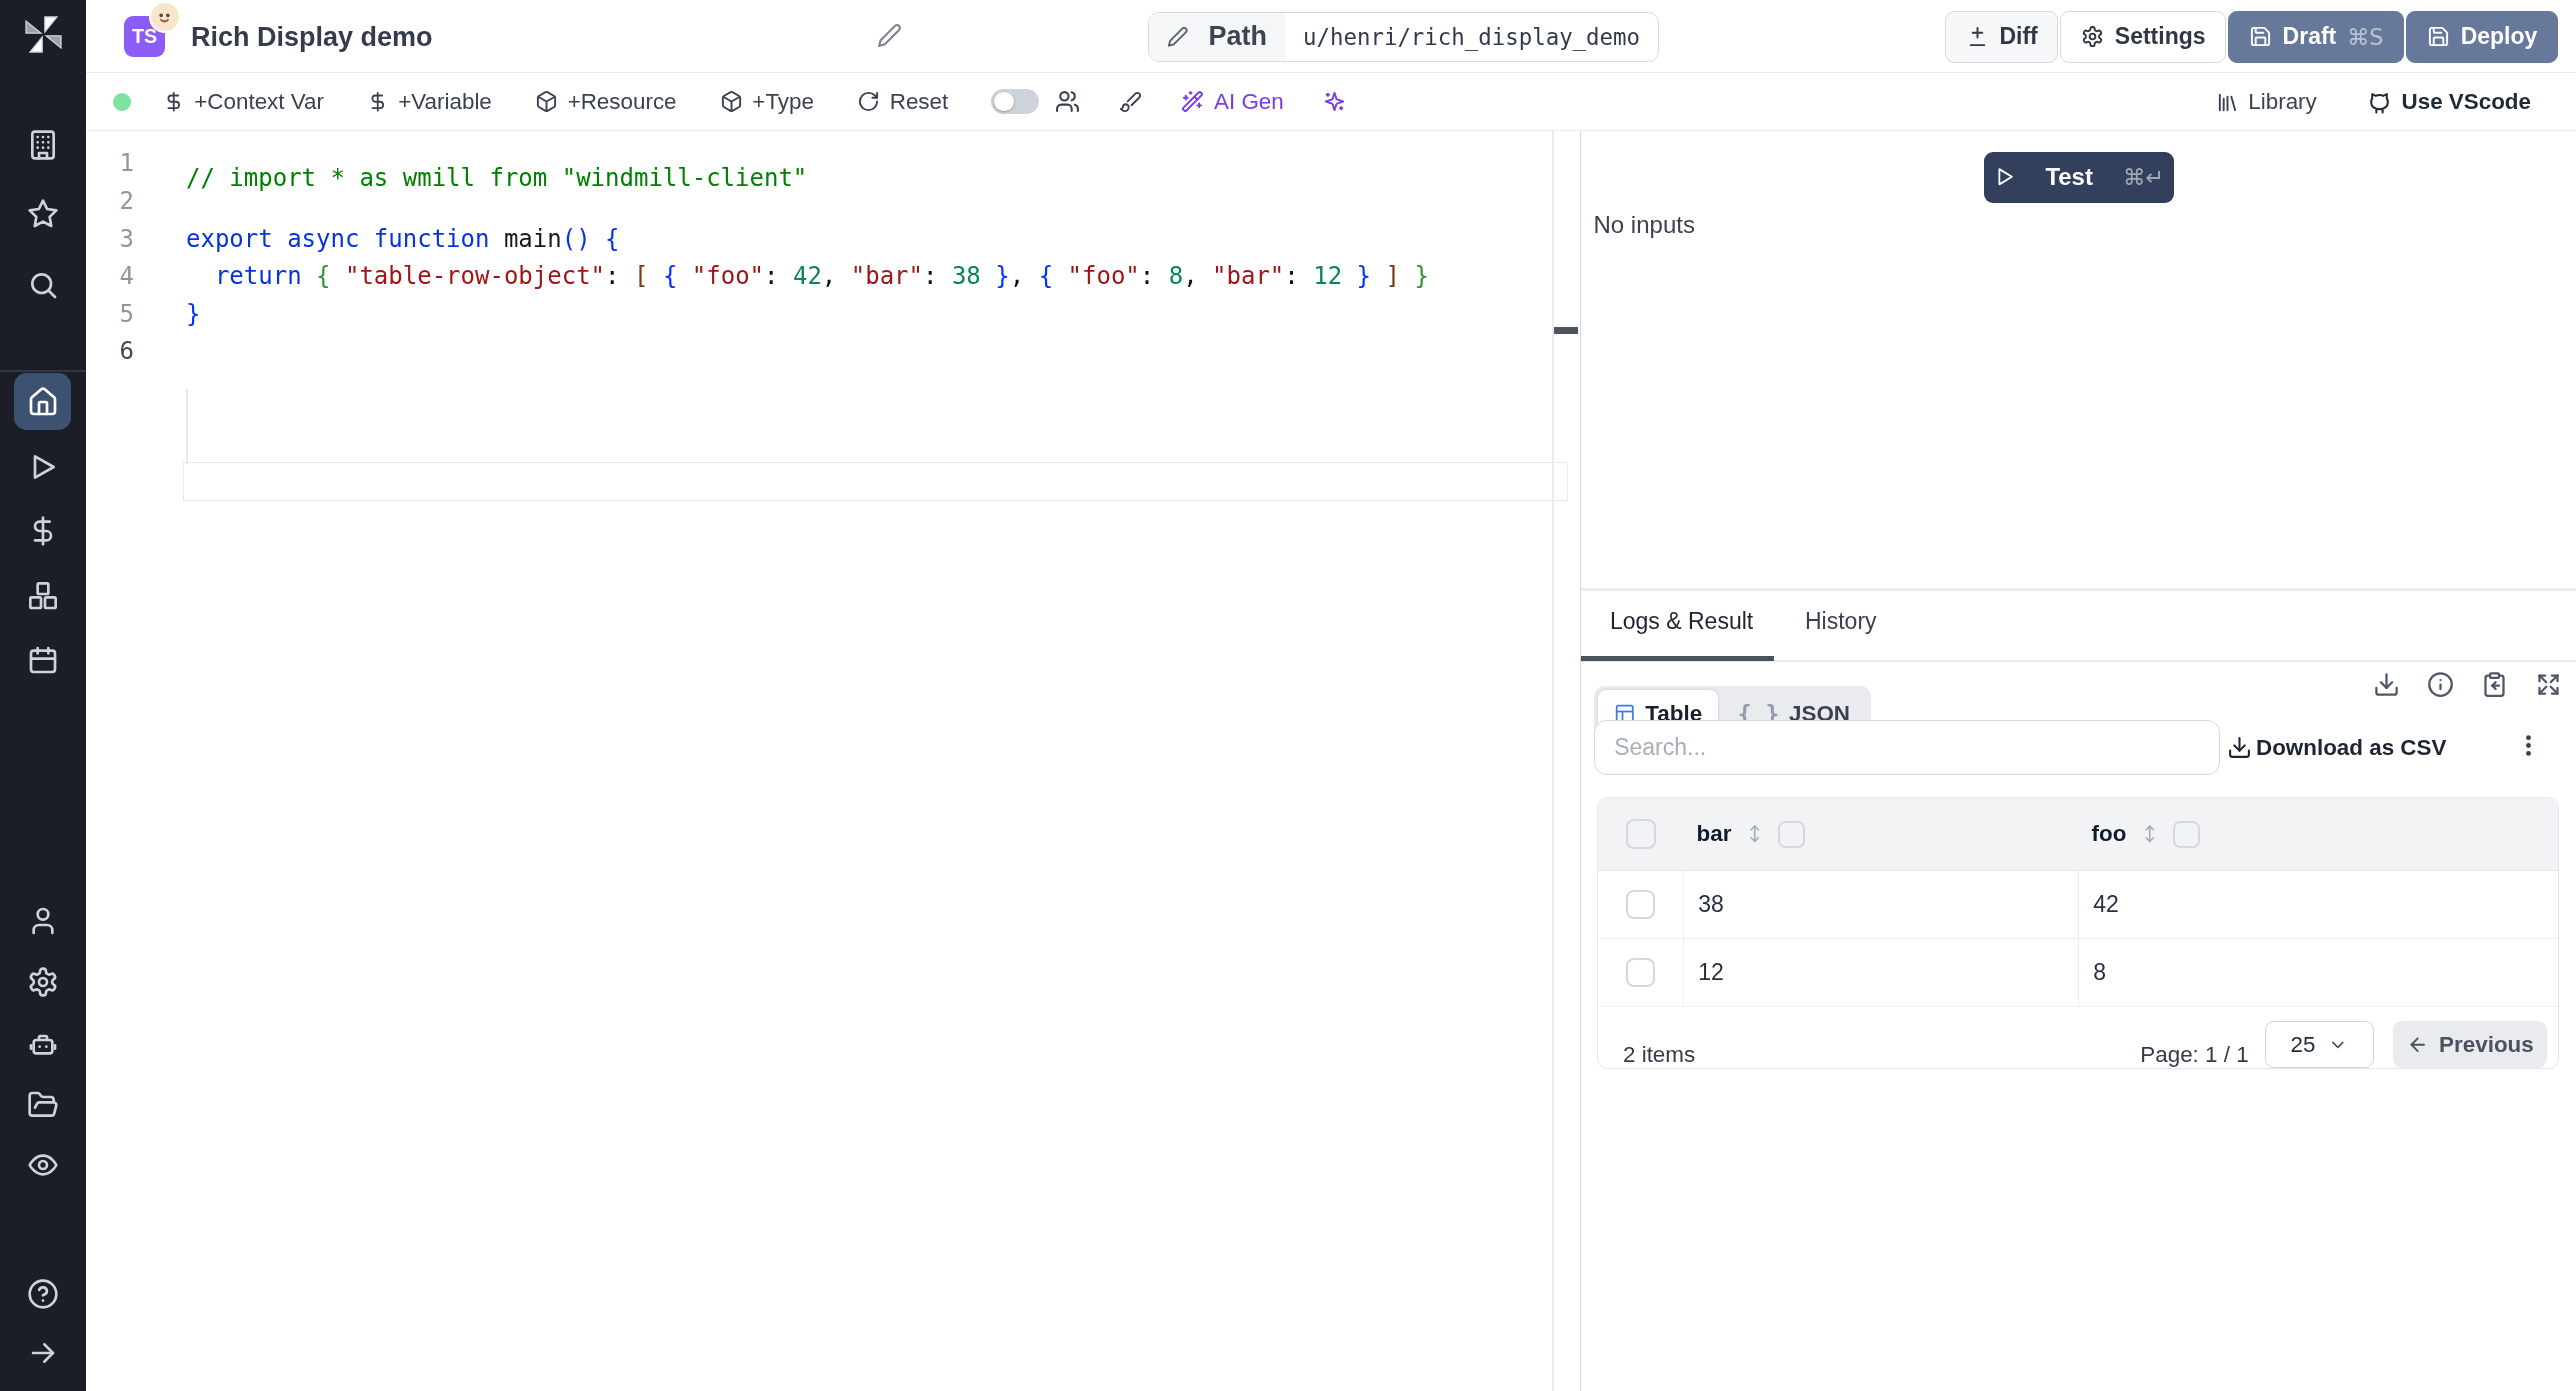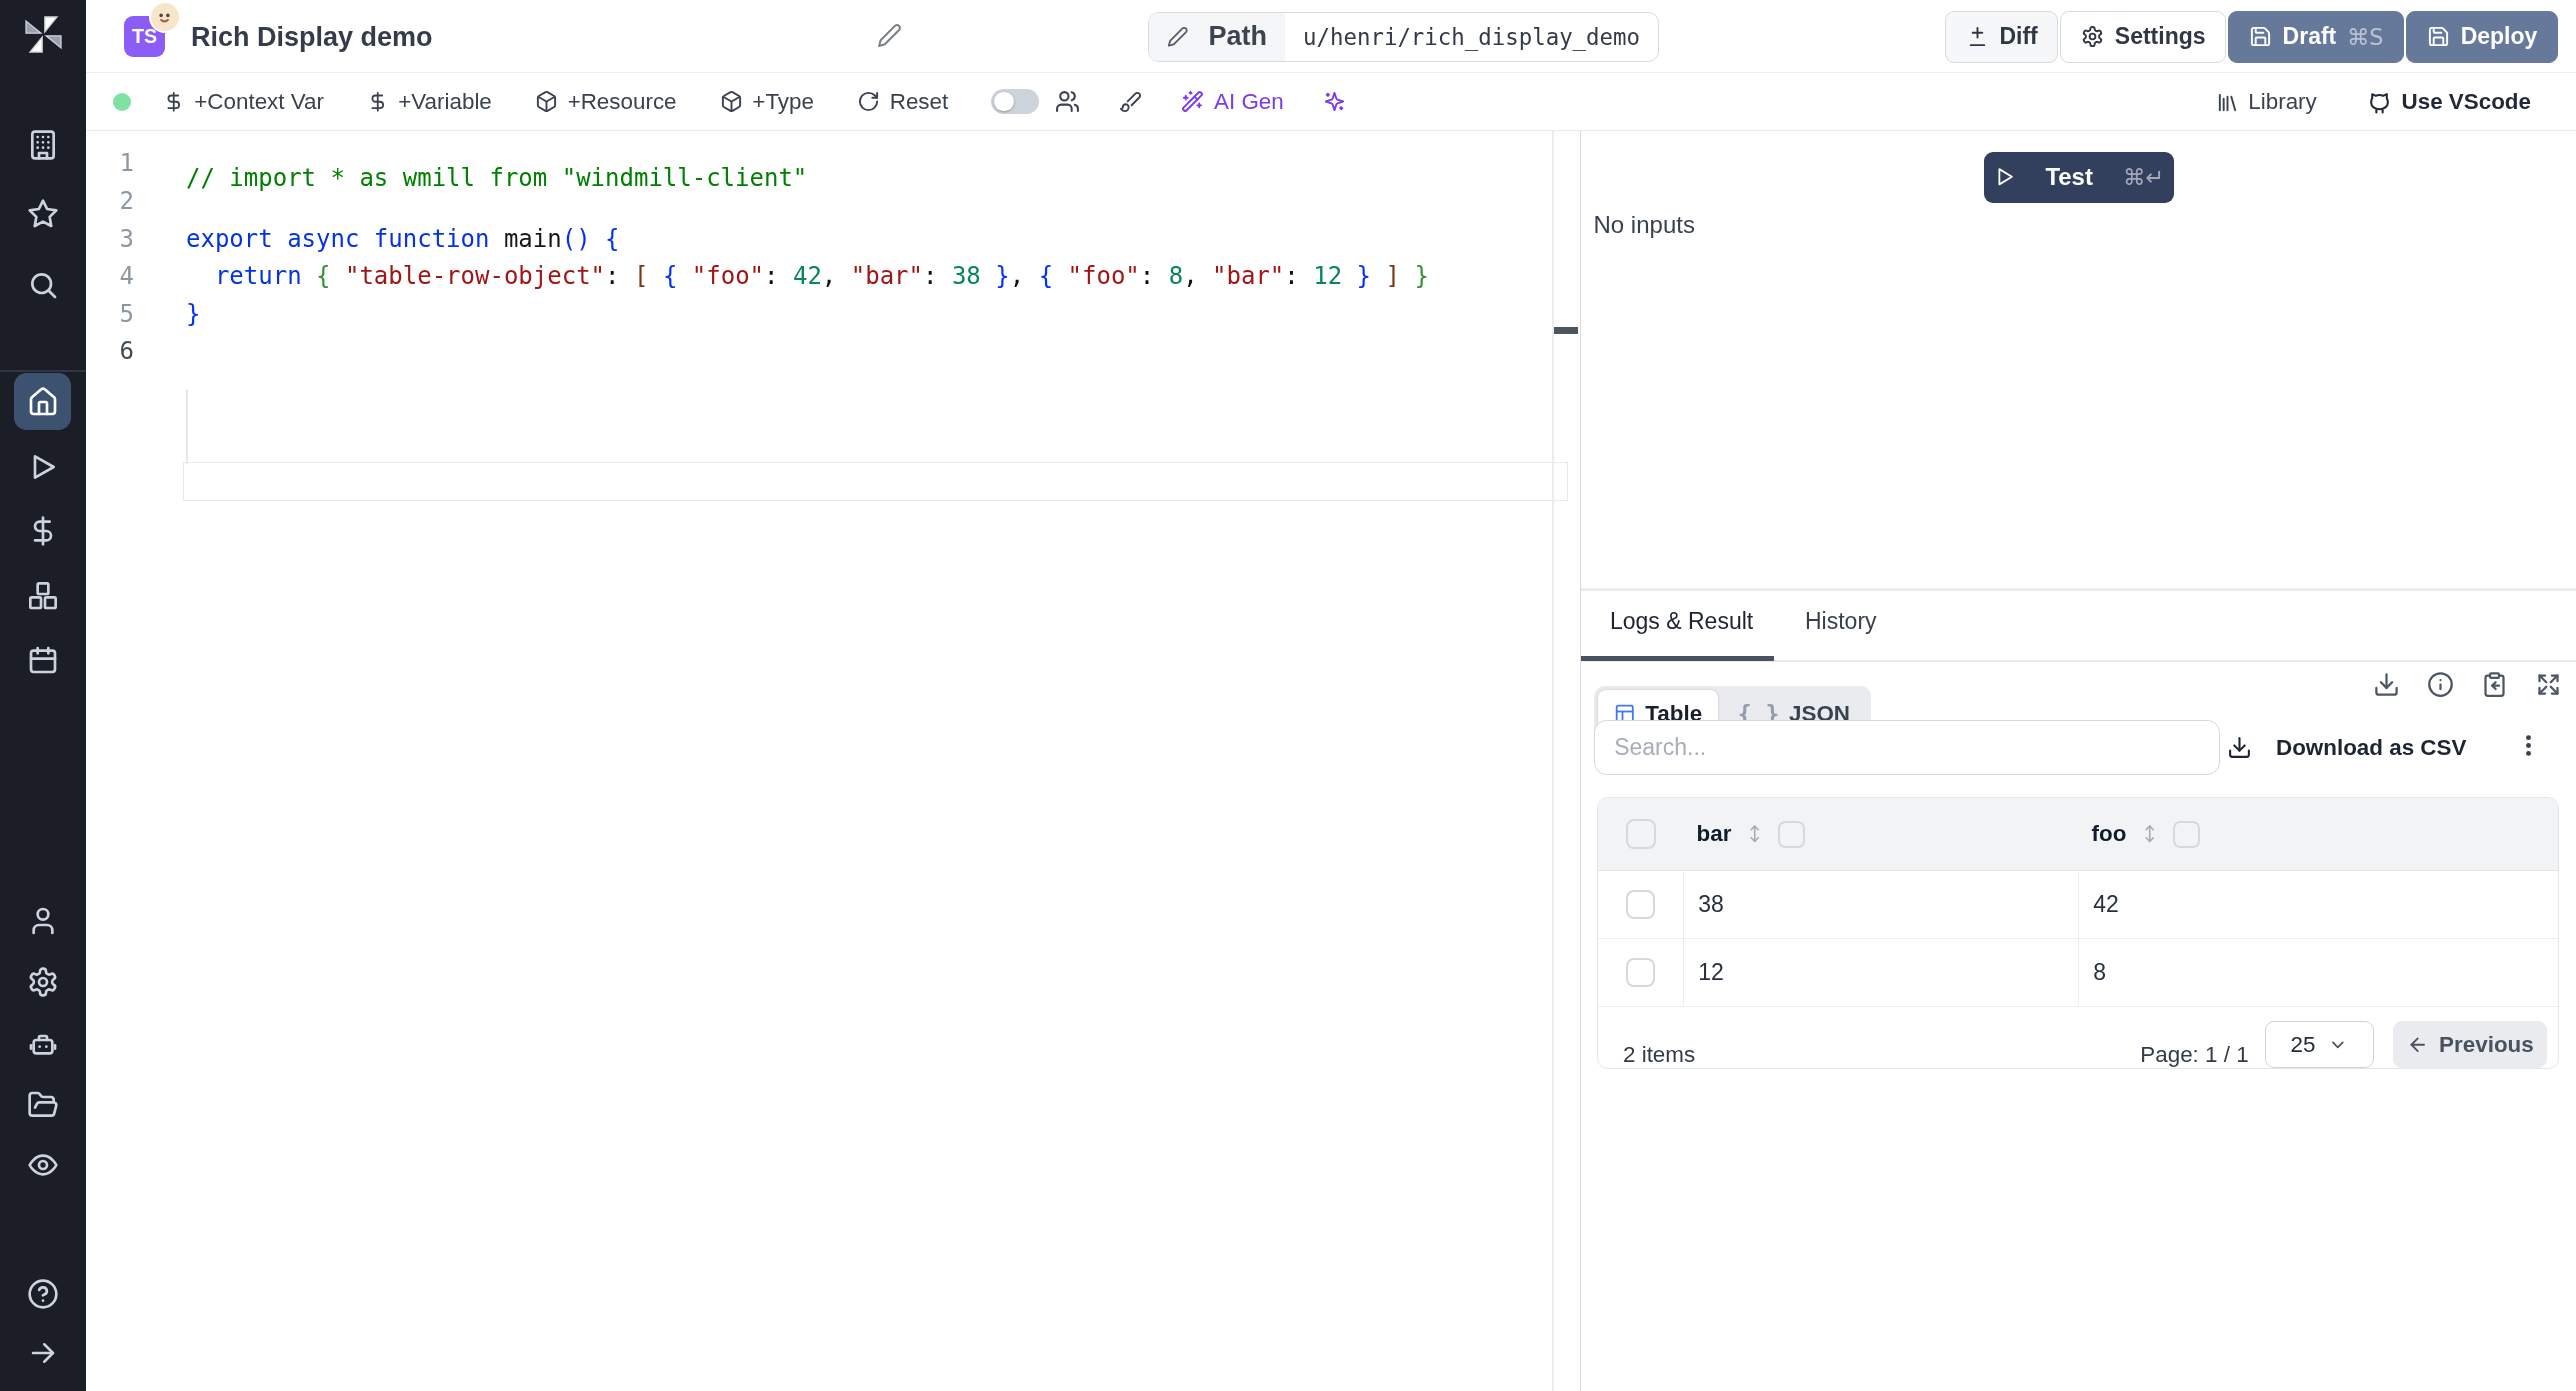--- a/index.html
+++ b/index.html
@@ -83,21 +83,21 @@
   .seg-opt{height:47px;display:flex;align-items:center;gap:9.8px;padding:0 16px;border-radius:8px;font-size:22.4px;font-weight:700;cursor:pointer}
   .seg-opt.on{background:#fff;box-shadow:0 0.9px 2.7px rgba(0,0,0,.18);color:#182030}
   .seg-opt.off{color:#39424f}
   .braces{font-family:"DejaVu Sans Mono",monospace;color:#939cab;font-weight:700;font-size:23px}
   #result-icons{position:absolute;right:14.3px;top:540px;display:flex;gap:27px;color:#4c5664}
   #result-icons svg{stroke:currentColor;cursor:pointer}
 
   #search-input{left:12.5px;top:589px;width:626px;height:55px;border:1.8px solid #d3d8de;border-radius:12.5px;
     font-size:23px;color:#323a49;padding:0 19.7px;outline:none;font-family:"Liberation Sans",sans-serif}
   #search-input::placeholder{color:#a6aeb9}
-  #csv{left:646px;top:589px;height:55px;display:flex;align-items:center;gap:24px;font-size:22.4px;font-weight:700;color:#1d2532;cursor:pointer}
+  #csv{left:646px;top:589px;height:55px;display:flex;align-items:center;gap:4px;font-size:22.4px;font-weight:700;color:#1d2532;cursor:pointer}
   #csv svg{stroke:#1d2532}
   #kebab{left:934px;top:601px;cursor:pointer}
 
   #tbl{left:16px;top:666px;width:962px;border:1.8px solid #e3e6ea;border-radius:10.7px;overflow:hidden;background:#fff}
   #tbl-head{height:73px;background:#f1f3f5;display:flex;align-items:center;border-bottom:1.8px solid #e3e6ea}
   .cell-sel{width:86px;display:flex;justify-content:center;flex:none}
   .cell-bar{width:395px;flex:none;display:flex;align-items:center;gap:12.5px;padding-left:12.5px}
   .cell-foo{flex:1;display:flex;align-items:center;gap:12.5px;padding-left:12.5px}
   .th-label{font-size:22.4px;font-weight:700;color:#111b2e}
   .cbx{width:30px;height:30px;border:2.7px solid #d4d9df;border-radius:8px;background:transparent;cursor:pointer}

